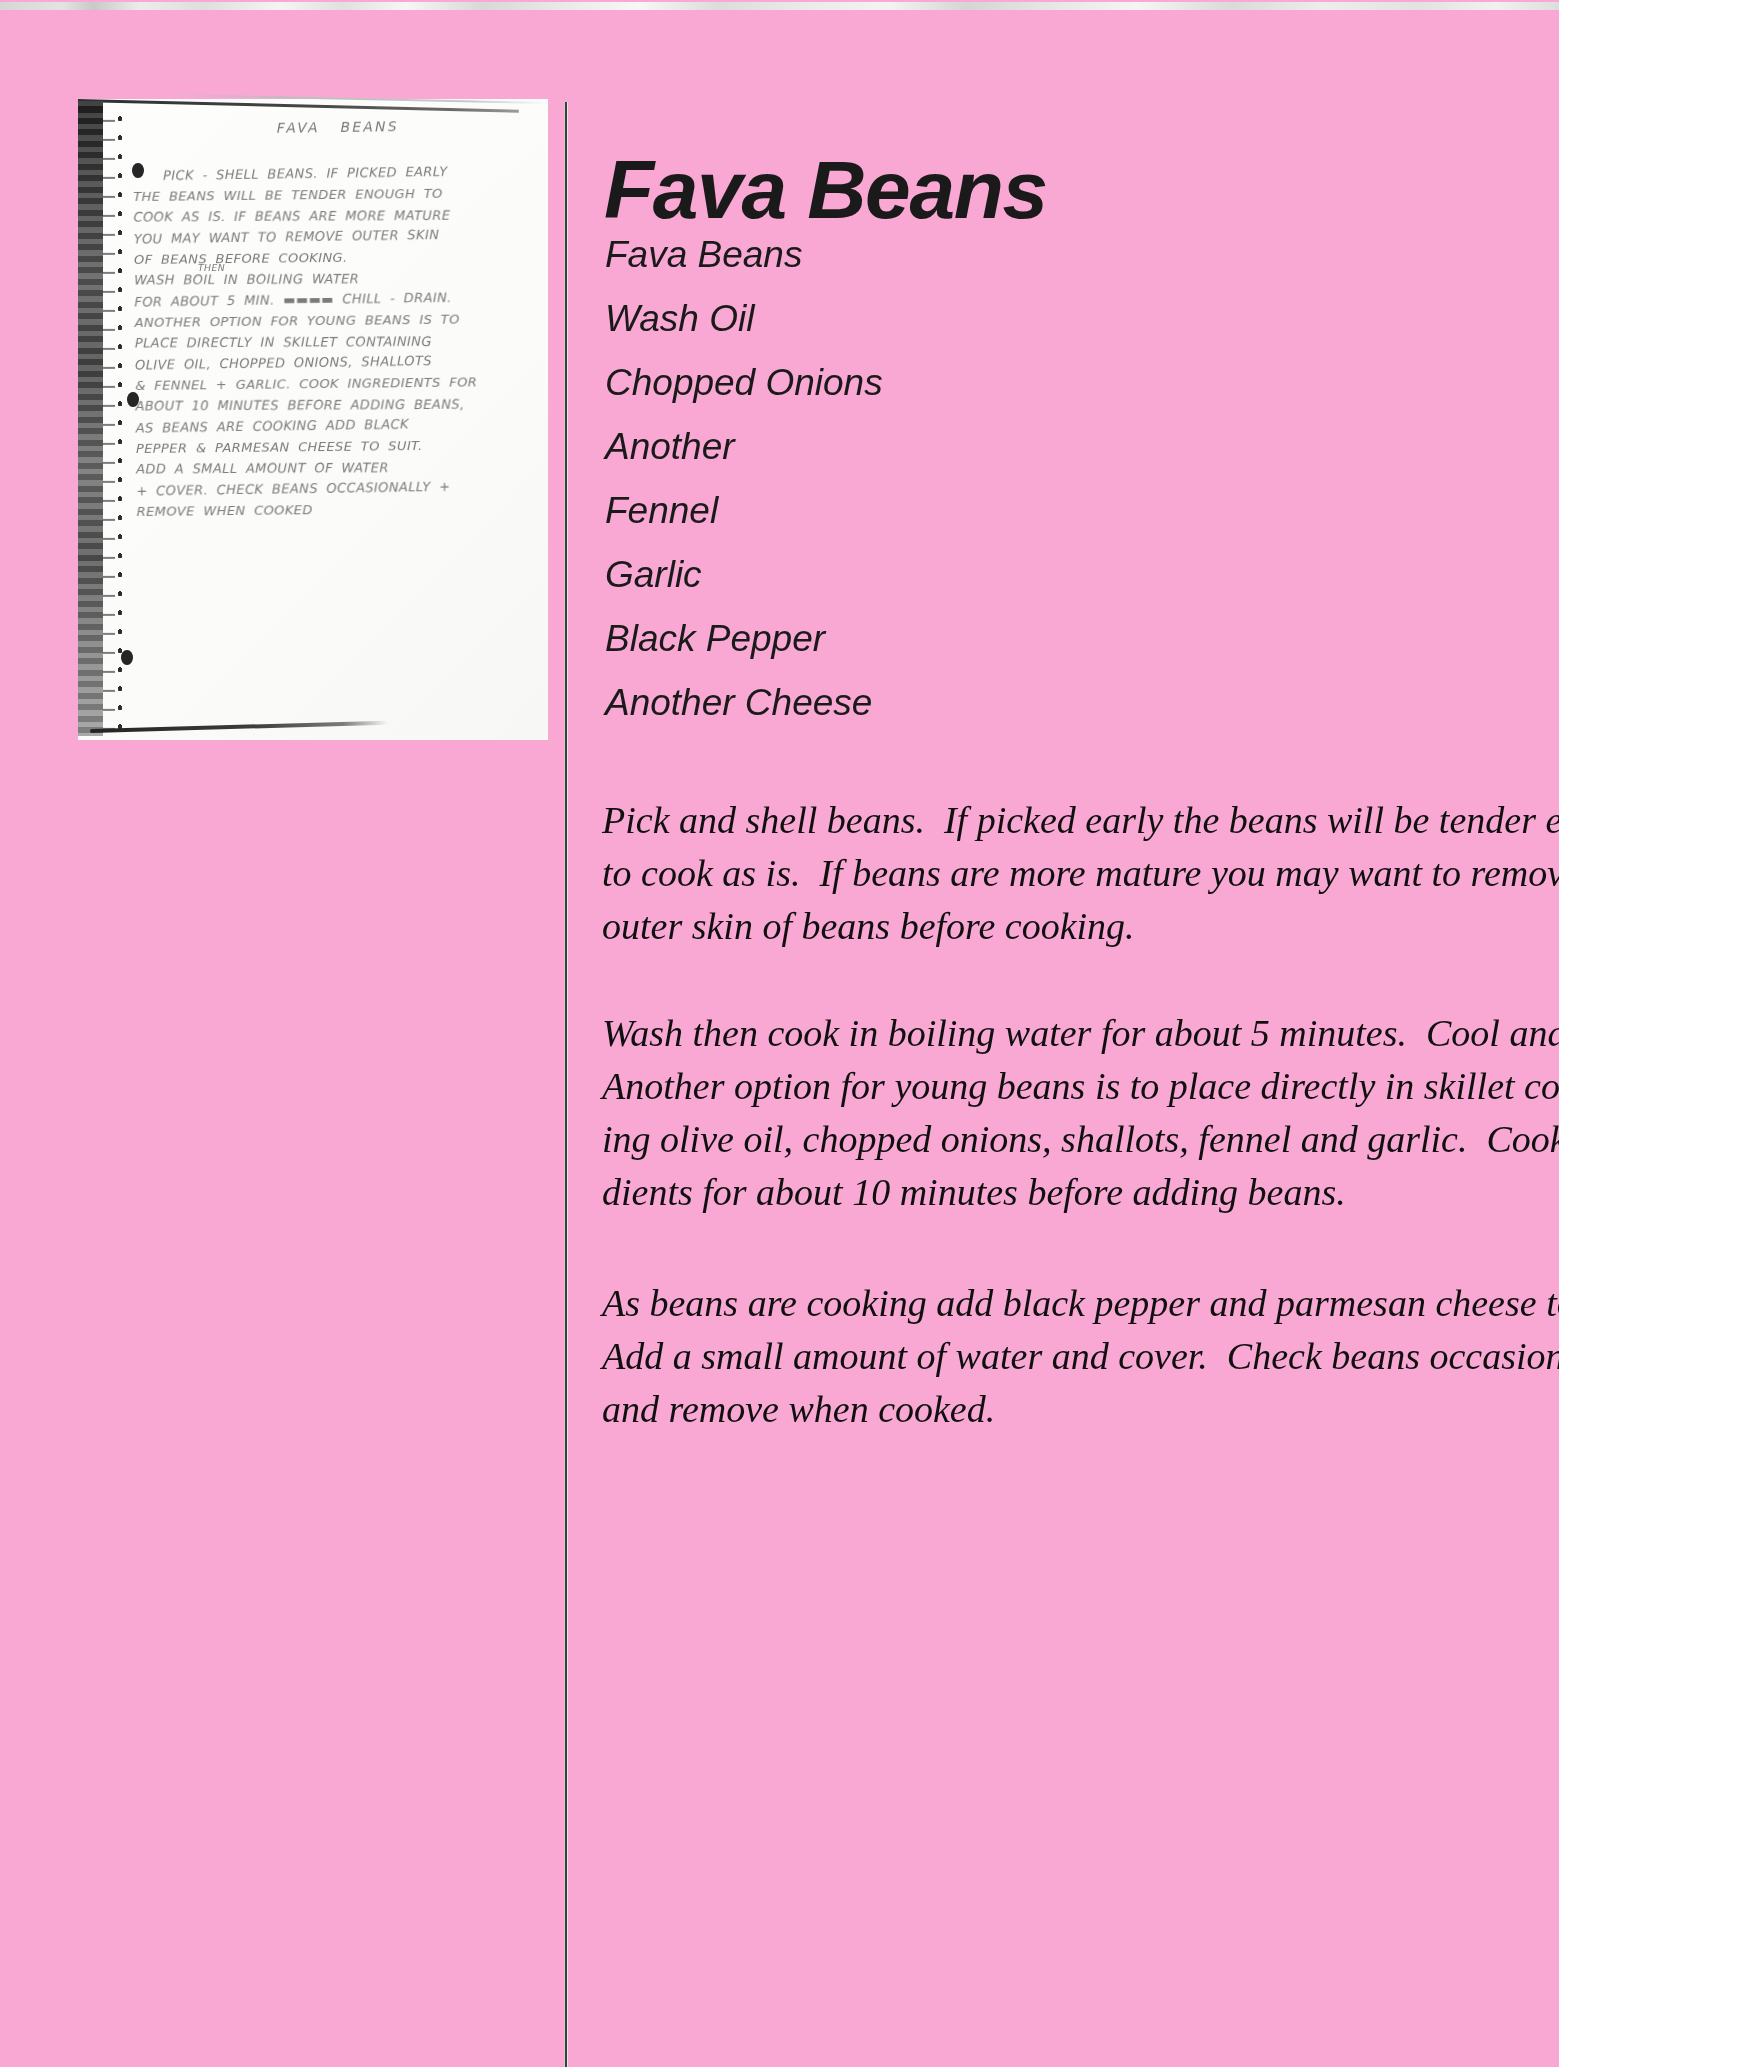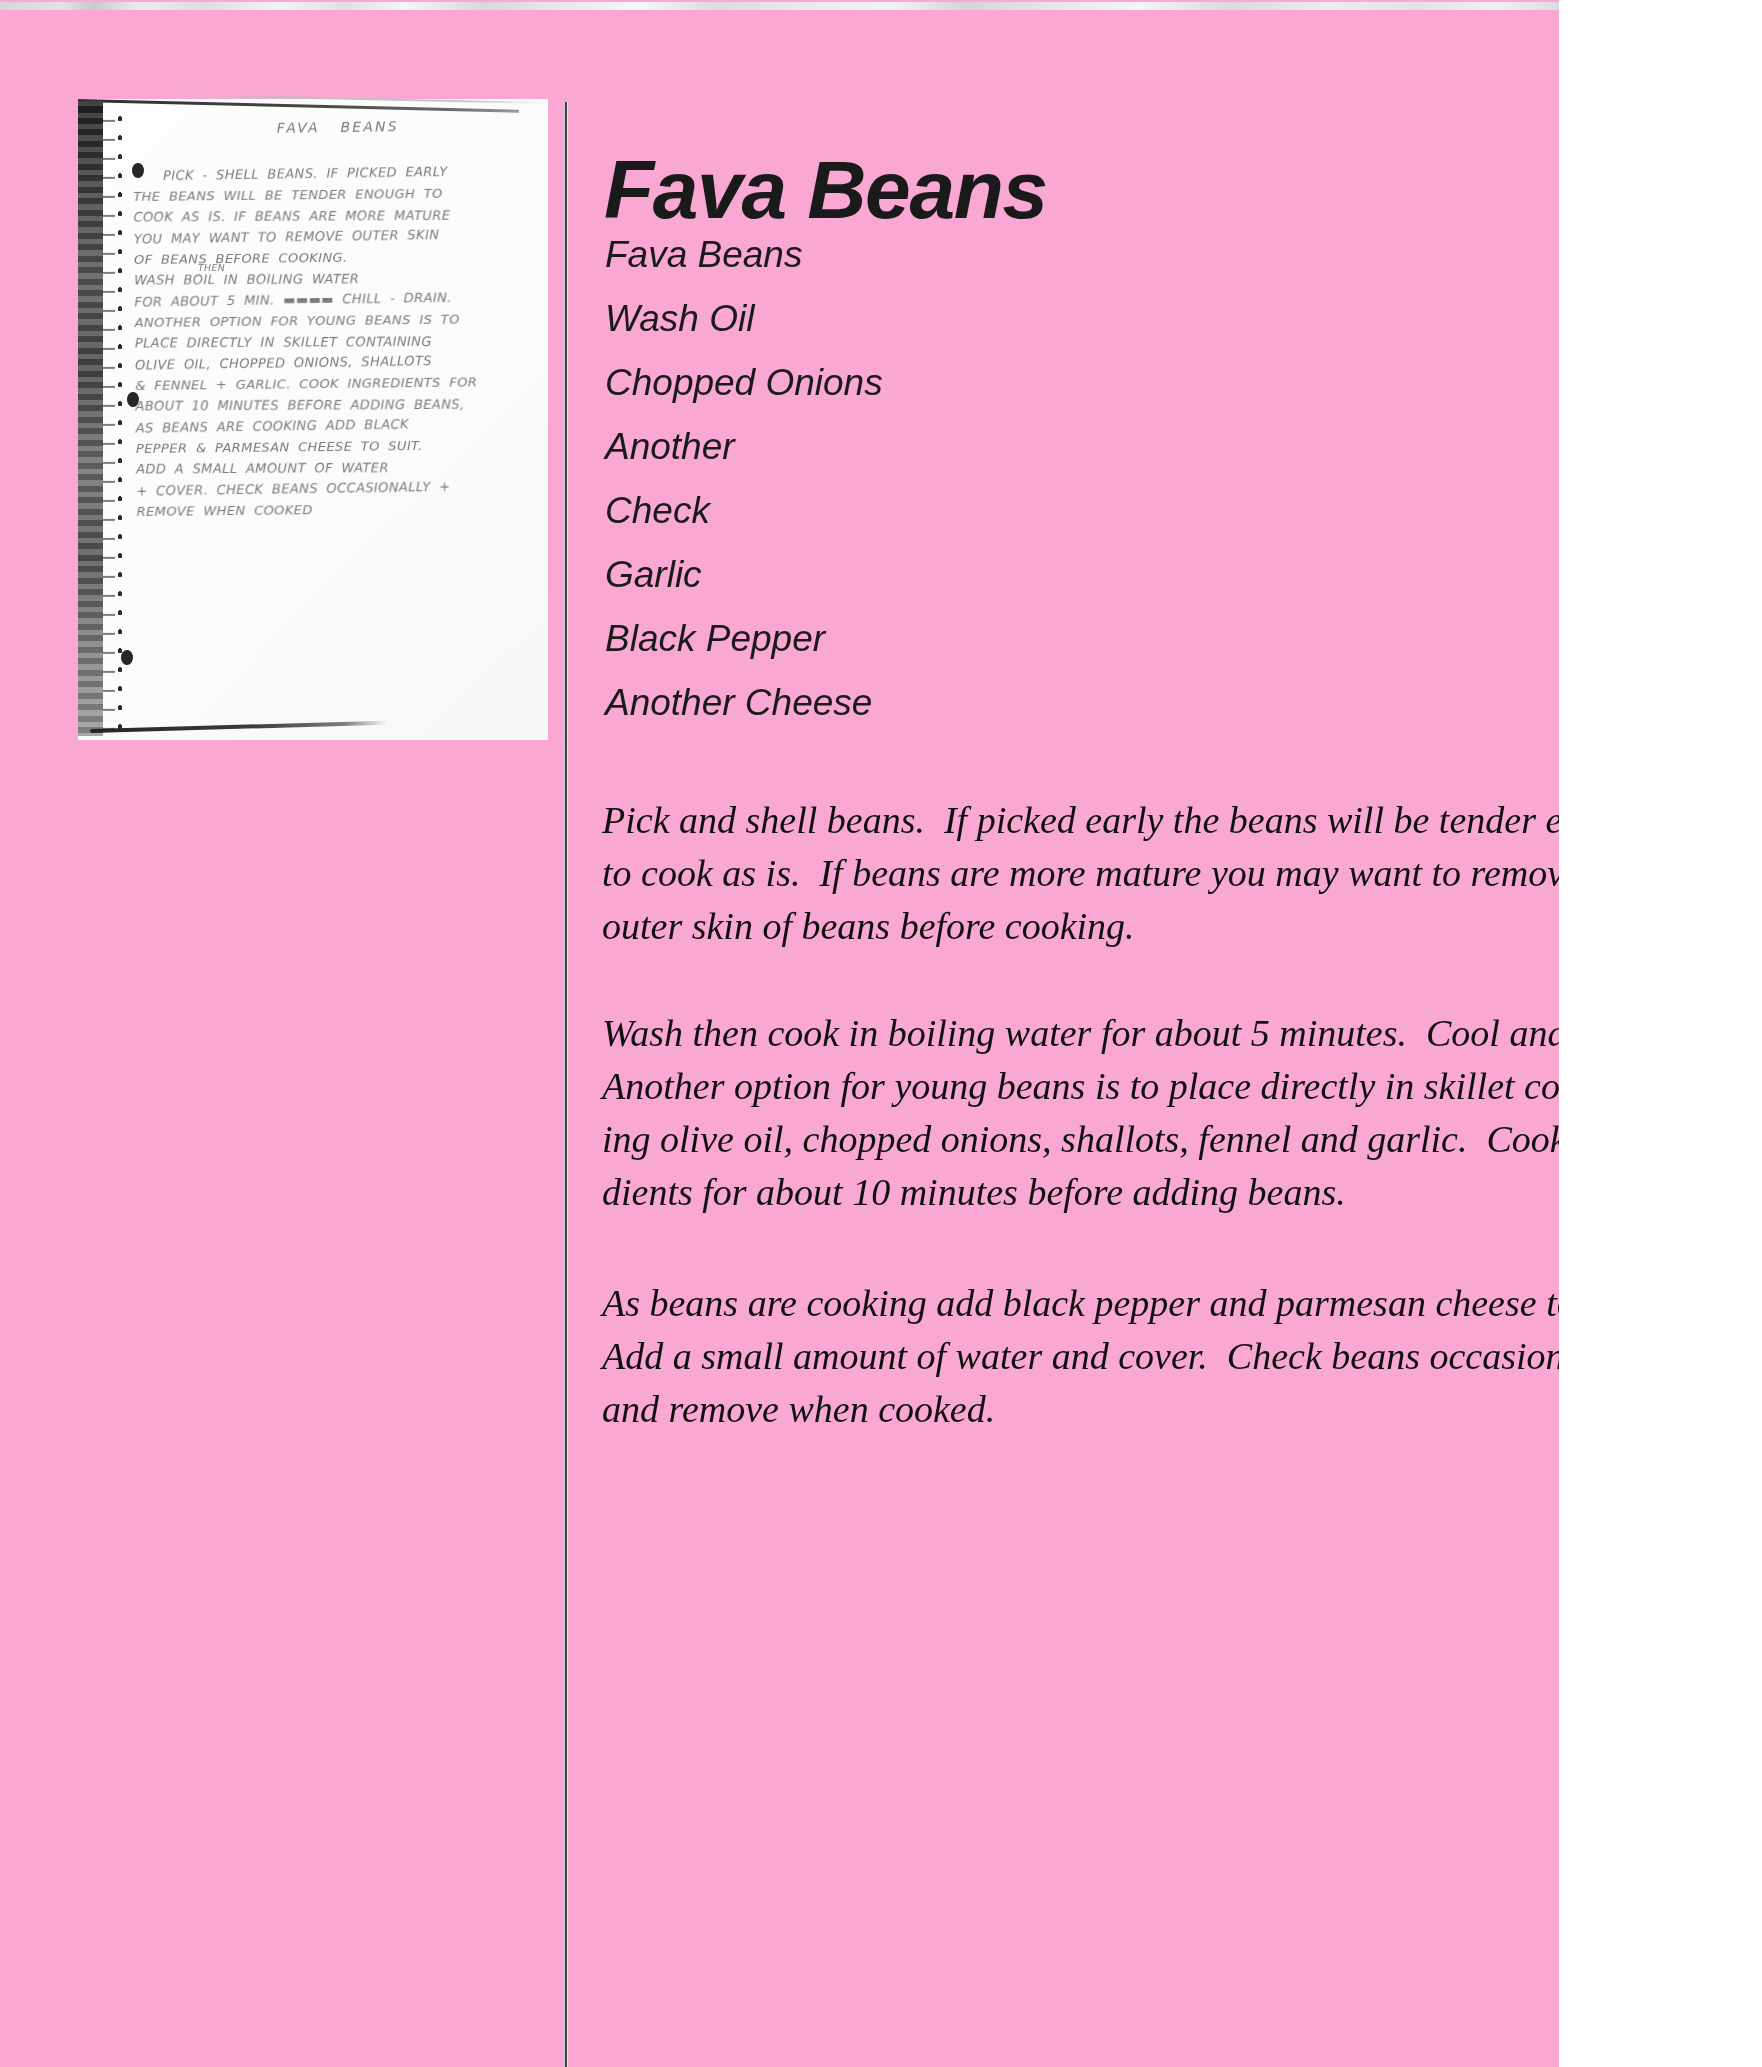--- a/index.html
+++ b/index.html
@@ -148,21 +148,21 @@
 
   <div class="divider"></div>
 
   <h1 class="doc-title">Fava Beans</h1>
 
   <div class="ingredients">
     <div>Fava Beans</div>
     <div>Wash Oil</div>
     <div>Chopped Onions</div>
     <div>Another</div>
-    <div>Check</div>
+    <div>Fennel</div>
     <div>Garlic</div>
     <div>Black Pepper</div>
     <div>Another Cheese</div>
   </div>
 
   <div class="para para-1">Pick and shell beans.  If picked early the beans will be tender enough
 to cook as is.  If beans are more mature you may want to remove
 outer skin of beans before cooking.</div>
   <div class="para para-2">Wash then cook in boiling water for about 5 minutes.  Cool and drain.
 Another option for young beans is to place directly in skillet contain-

